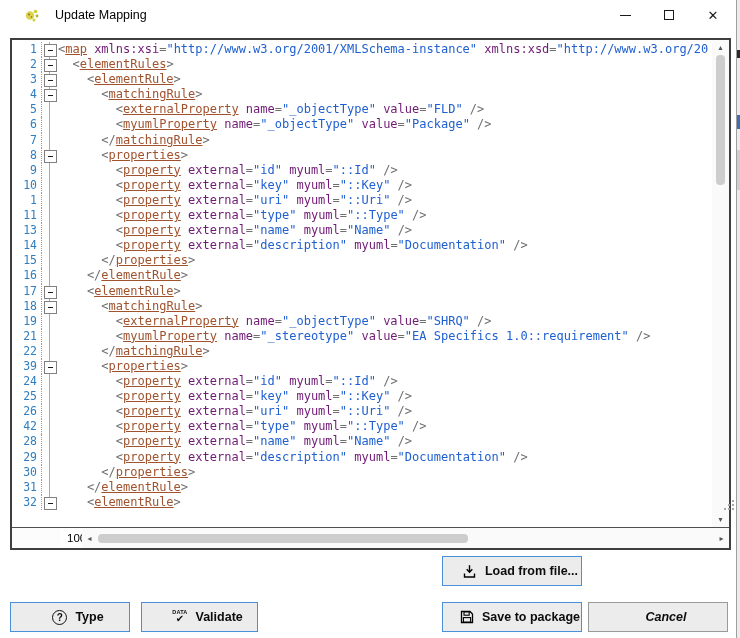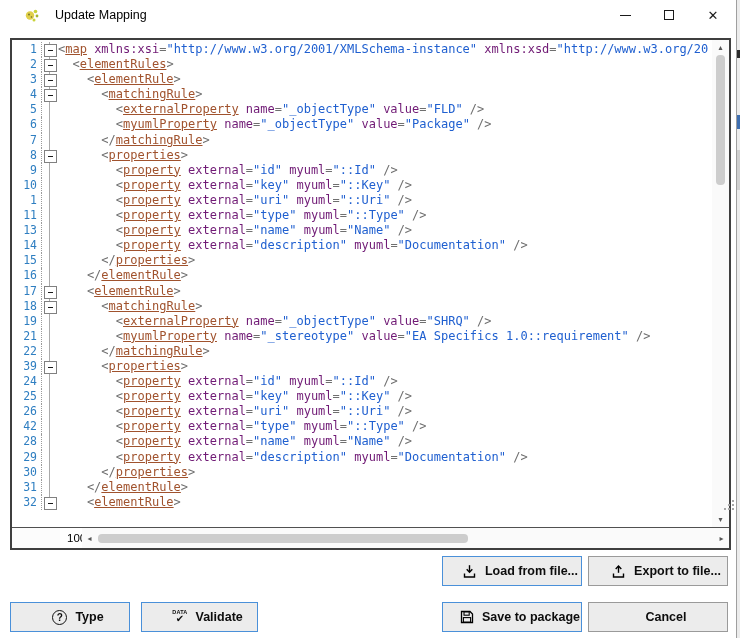--- a/index.html
+++ b/index.html
@@ -57,21 +57,21 @@
 
   
   .btn { position:absolute; height:30px; background:#ececec; display:flex; align-items:center; justify-content:center;
          gap:8px; font-size:12.5px; font-weight:700; color:#0d0d0d; cursor:default; border:1px solid #9a9a9a;padding-left:16px; }
   .btn.accent { border:1.5px solid #4a90d9; }
   .b-load  { left:442px; top:556px; width:140px; }
   .b-export{ left:588px; top:556px; width:140px; }
   .b-help  { left:10px;  top:602px; width:120px; }
   .b-validate { left:141px; top:602px; width:117px; }
   .b-save  { left:442px; top:602px; width:140px; }
-  .b-cancel{ left:588px; top:602px; width:140px; }
+  .b-cancel{ left:588px; top:602px; width:140px;font-style:italic; }
 
   .help-circle { width:15px; height:15px; border:1.4px solid #111; border-radius:50%;
                  display:flex; align-items:center; justify-content:center; font-size:10px; font-weight:700; }
   .validate-ic { display:flex; flex-direction:column; align-items:center; line-height:1; }
   .v-data { font-size:5.5px; font-weight:700; letter-spacing:0.2px; }
   .v-check { font-size:10px; font-weight:700; margin-top:-1px; font-family:"DejaVu Sans", sans-serif; }
   .svg-ic { display:block; }
 
   
   .grip { position:absolute; right:2px; bottom:2px; width:14px; height:14px; }
@@ -165,28 +165,20 @@
 
   <button class="btn accent b-load">
     <svg class="svg-ic" width="15" height="15" viewBox="0 0 15 15">
       <path d="M2.5 9.5 V13 H12.5 V9.5" fill="none" stroke="#000" stroke-width="1.4"></path>
       <path d="M7.5 1.2 V7.8" fill="none" stroke="#000" stroke-width="1.4"></path>
       <path d="M4.7 5.3 L7.5 8.2 L10.3 5.3" fill="none" stroke="#000" stroke-width="1.4"></path>
     </svg>
     <span>Load from file...</span>
   </button>
 
-  <button class="btn b-export">
-    <svg class="svg-ic" width="15" height="15" viewBox="0 0 15 15">
-      <path d="M2.5 9.5 V13 H12.5 V9.5" fill="none" stroke="#000" stroke-width="1.4"></path>
-      <path d="M7.5 2.2 V8.8" fill="none" stroke="#000" stroke-width="1.4"></path>
-      <path d="M4.7 5 L7.5 2 L10.3 5" fill="none" stroke="#000" stroke-width="1.4"></path>
-    </svg>
-    <span>Export to file...</span>
-  </button>
 
   <button class="btn accent b-help">
     <span class="help-circle">
         <span>?</span>
       </span>
     <span>Type</span>
   </button>
 
   <button class="btn accent b-validate">
     <span class="validate-ic">

